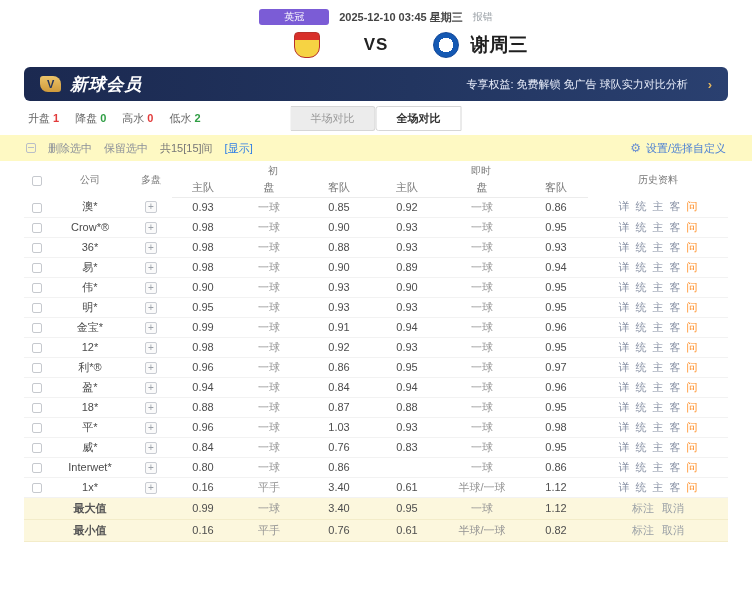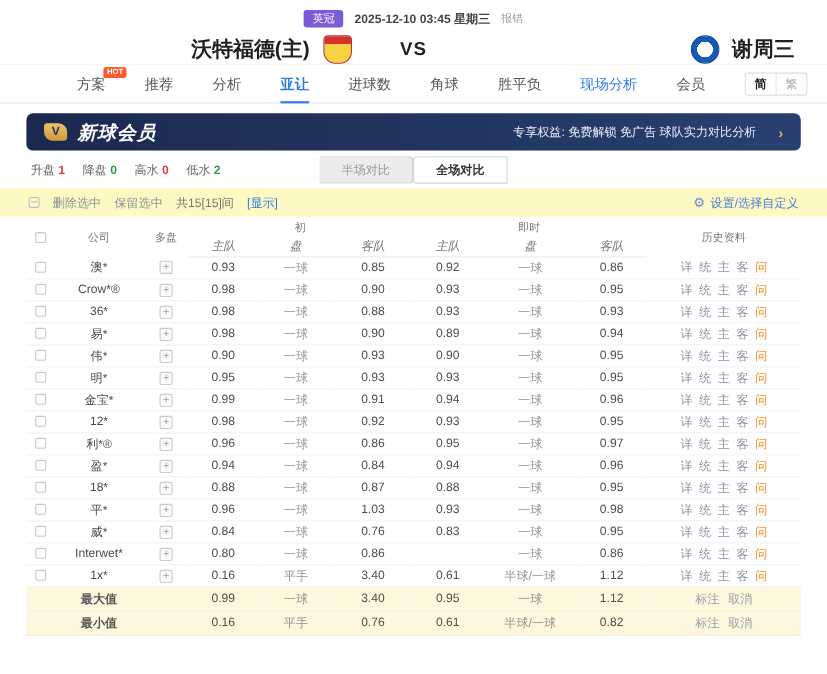--- a/index.html
+++ b/index.html
@@ -7,27 +7,27 @@
   body {
     font-family: "Liberation Sans", "DejaVu Sans", sans-serif;
     background: #f2f3f5;
     color: #333;
   }
   .page { width: 752px; height: 613px; background: #fff; }
 
   
   .match-header { background: #fff; padding-top: 9px; }
   .header-top { display: flex; justify-content: center; align-items: center; gap: 10px; font-size: 11px; color: #555; }
-  .league-badge { background: #7b5cd6; color: #fff; font-size: 10px; padding: 1px 8px; border-radius: 3px; }
+  .league-badge { background: #7b5cd6; color: #fff; font-size: 10px; padding: 1px 25px; border-radius: 3px; }
   .match-datetime { color: #444; font-weight: bold; font-size: 11px; }
   .report-error { color: #9aa0a6; font-size: 10px; cursor: pointer; }
   .teams-row { display: flex; align-items: center; justify-content: center; margin-top: 7px; }
   .team { display: flex; align-items: center; gap: 12px; width: 290px; }
   .team.home { justify-content: flex-end; }
-  .team.away { justify-content: flex-end; }
+  .team.away { justify-content: flex-start; }
   .team-name { font-size: 19px; font-weight: bold; color: #1f1f1f; }
   .vs { width: 113px; text-align: center; font-size: 17px; font-weight: bold; color: #222; letter-spacing: 1px; }
   .badge-home { width: 26px; height: 26px; border: 1px solid #b8312b; border-radius: 4px 4px 11px 11px;
     background: linear-gradient(180deg, #d8302a 0 28%, #f6d343 28%); }
   .badge-away { width: 26px; height: 26px; border-radius: 50%;
     background: radial-gradient(circle, #ffffff 0 42%, #1559b3 43%); border: 1px solid #10479a; }
   .venue-row { text-align: center; font-size: 10px; color: #999; margin: 7px 0 9px; }
   .venue-row span { margin: 0 7px; }
 
   
@@ -68,21 +68,21 @@
   .tool-link { cursor: pointer; }
   .count-text { color: #777; }
   .show-link { color: #2e7de5; cursor: pointer; }
   .toolbar-right { margin-left: auto; display: flex; align-items: center; gap: 5px; color: #4a7fd4; cursor: pointer; }
   .gear-icon { font-size: 12px; color: #6b8fd0; }
 
   
   table.odds { width: 704px; margin: 2px 24px 0; border-collapse: collapse; font-size: 11px; table-layout: fixed; }
   table.odds th { font-weight: normal; color: #777; text-align: center; }
   .thead-group th { height: 15px; font-size: 10px; color: #888; }
-  .thead-cols th { height: 19px; border-bottom: 1px solid #ececec; font-style: italic; }
+  .thead-cols th { height: 19px; border-bottom: 1px solid #ececec; }
   table.odds td { height: 20px; text-align: center; border-bottom: 1px solid #f2f2f2; white-space: nowrap; overflow: hidden; }
   .col-cb { width: 26px; } .col-co { width: 80px; } .col-mu { width: 42px; }
   .col-h1 { width: 62px; } .col-p1 { width: 70px; } .col-a1 { width: 70px; }
   .col-h2 { width: 66px; } .col-p2 { width: 84px; } .col-a2 { width: 64px; }
   .col-hi { width: 140px; }
   .checkbox { display: inline-block; width: 10px; height: 10px; border: 1px solid #c6c9ce; border-radius: 2px; background: #fff; vertical-align: middle; cursor: pointer; }
   .company-name { color: #4a4a4a; cursor: pointer; }
   .plus-btn { display: inline-block; width: 12px; height: 12px; line-height: 10px; border: 1px solid #c9ccd2; border-radius: 2px; color: #9aa0a8; font-size: 10px; cursor: pointer; background: #fafafa; }
   .odds-val { color: #4d4d4d; }
   .handicap-val { color: #939393; }
@@ -98,48 +98,30 @@
 <div class="page">
 
   <div class="match-header">
     <div class="header-top">
       <span class="league-badge">英冠</span>
       <span class="match-datetime">2025-12-10 03:45 星期三</span>
       <span class="report-error">报错</span>
     </div>
     <div class="teams-row">
       <div class="team home">
-        <span class="team-name">沃特福德(主)</span>
         <span class="badge-home"></span>
       </div>
       <div class="vs">VS</div>
       <div class="team away">
         <span class="badge-away"></span>
         <span class="team-name">谢周三</span>
       </div>
     </div>
   </div>
 
-  <div class="nav-bar">
-    <div class="nav-tabs">
-        <div class="nav-tab">方案<span class="hot-badge">HOT</span></div>
-        <div class="nav-tab">推荐</div>
-        <div class="nav-tab">分析</div>
-        <div class="nav-tab active">亚让</div>
-        <div class="nav-tab">进球数</div>
-        <div class="nav-tab">角球</div>
-        <div class="nav-tab">胜平负</div>
-        <div class="nav-tab highlight">现场分析</div>
-        <div class="nav-tab">会员</div>
-      </div>
-    <div class="lang-toggle">
-      <span class="lang-btn on">简</span>
-      <span class="lang-btn off">繁</span>
-    </div>
-  </div>
 
   <div class="vip-banner">
     <div class="banner-left">
       <span class="v-logo">V</span>
       <span class="banner-brand">新球会员</span>
     </div>
     <div class="banner-right">
       <span>专享权益: 免费解锁 免广告 球队实力对比分析</span>
       <span class="banner-arrow">›</span>
     </div>

